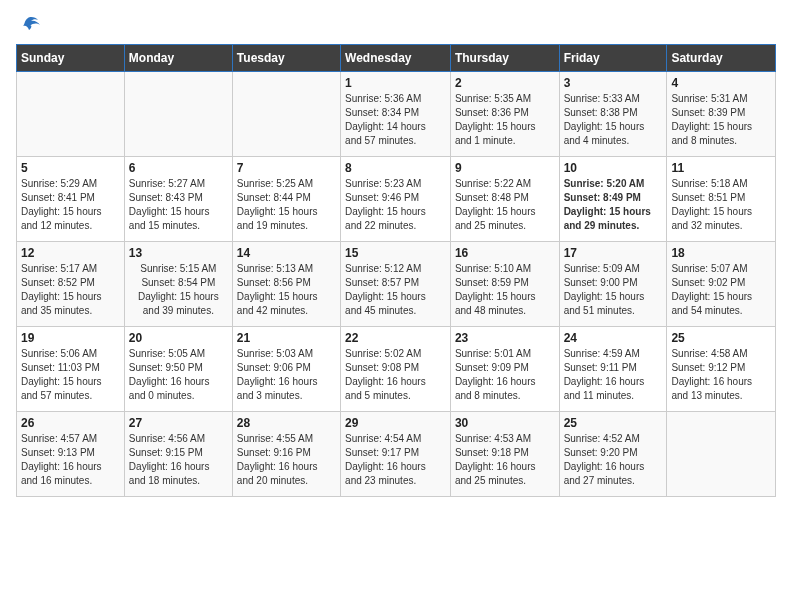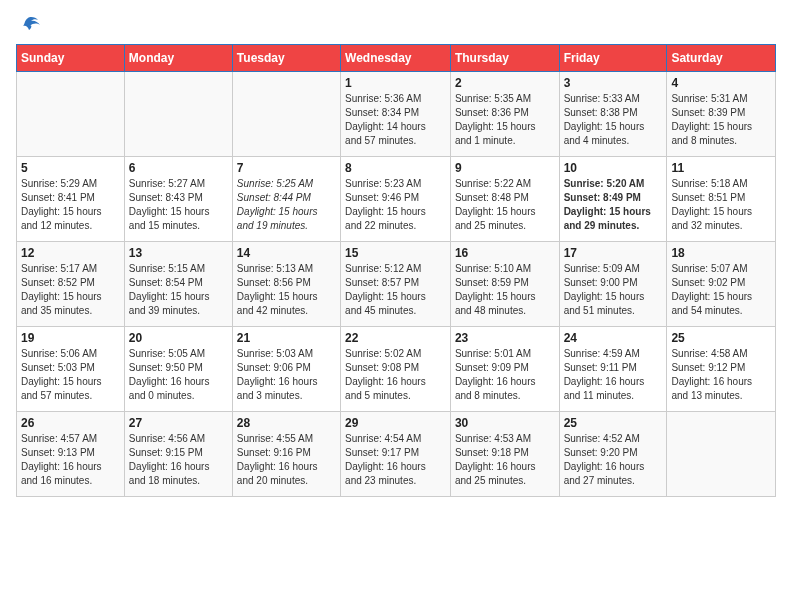--- a/index.html
+++ b/index.html
@@ -42,21 +42,21 @@
     .subtitle {
       font-size: 16px;
       color: #555;
     }
     table {
       width: 100%;
       border-collapse: collapse;
       font-size: 11px;
     }
     thead tr th {
-      background-color: #ef4444;
+      background-color: #404040;
       color: #fff;
       padding: 6px 4px;
       text-align: left;
       font-size: 12px;
       font-weight: bold;
       border: 1px solid #2e74c0;
     }
     tbody tr td {
       border: 1px solid #ccc;
       vertical-align: top;
@@ -160,21 +160,21 @@
         </td>
         <td>
           <span class="day-num">6</span>
           <div class="day-info" style="white-space: pre-line;">Sunrise: 5:27 AM
 Sunset: 8:43 PM
 Daylight: 15 hours
 and 15 minutes.</div>
         </td>
         <td>
           <span class="day-num">7</span>
-          <div class="day-info" style="white-space: pre-line; font-style: italic;">Sunrise: 5:25 AM
+          <div class="day-info" style="white-space: pre-line;">Sunrise: 5:25 AM
 Sunset: 8:44 PM
 Daylight: 15 hours
 and 19 minutes.</div>
         </td>
         <td>
           <span class="day-num">8</span>
           <div class="day-info" style="white-space: pre-line;">Sunrise: 5:23 AM
 Sunset: 9:46 PM
 Daylight: 15 hours
 and 22 minutes.</div>
@@ -204,21 +204,21 @@
       <tr>
         <td>
           <span class="day-num">12</span>
           <div class="day-info" style="white-space: pre-line;">Sunrise: 5:17 AM
 Sunset: 8:52 PM
 Daylight: 15 hours
 and 35 minutes.</div>
         </td>
         <td>
           <span class="day-num">13</span>
-          <div class="day-info" style="white-space: pre-line;">Sunrise: 5:15 AM
+          <div class="day-info" style="white-space: pre-line; text-align: center;">Sunrise: 5:15 AM
 Sunset: 8:54 PM
 Daylight: 15 hours
 and 39 minutes.</div>
         </td>
         <td>
           <span class="day-num">14</span>
           <div class="day-info" style="white-space: pre-line;">Sunrise: 5:13 AM
 Sunset: 8:56 PM
 Daylight: 15 hours
 and 42 minutes.</div>
@@ -249,21 +249,21 @@
           <div class="day-info" style="white-space: pre-line;">Sunrise: 5:07 AM
 Sunset: 9:02 PM
 Daylight: 15 hours
 and 54 minutes.</div>
         </td>
       </tr>
       <tr>
         <td>
           <span class="day-num">19</span>
           <div class="day-info" style="white-space: pre-line;">Sunrise: 5:06 AM
-Sunset: 5:03 PM
+Sunset: 11:03 PM
 Daylight: 15 hours
 and 57 minutes.</div>
         </td>
         <td>
           <span class="day-num">20</span>
           <div class="day-info" style="white-space: pre-line;">Sunrise: 5:05 AM
 Sunset: 9:50 PM
 Daylight: 16 hours
 and 0 minutes.</div>
         </td>

